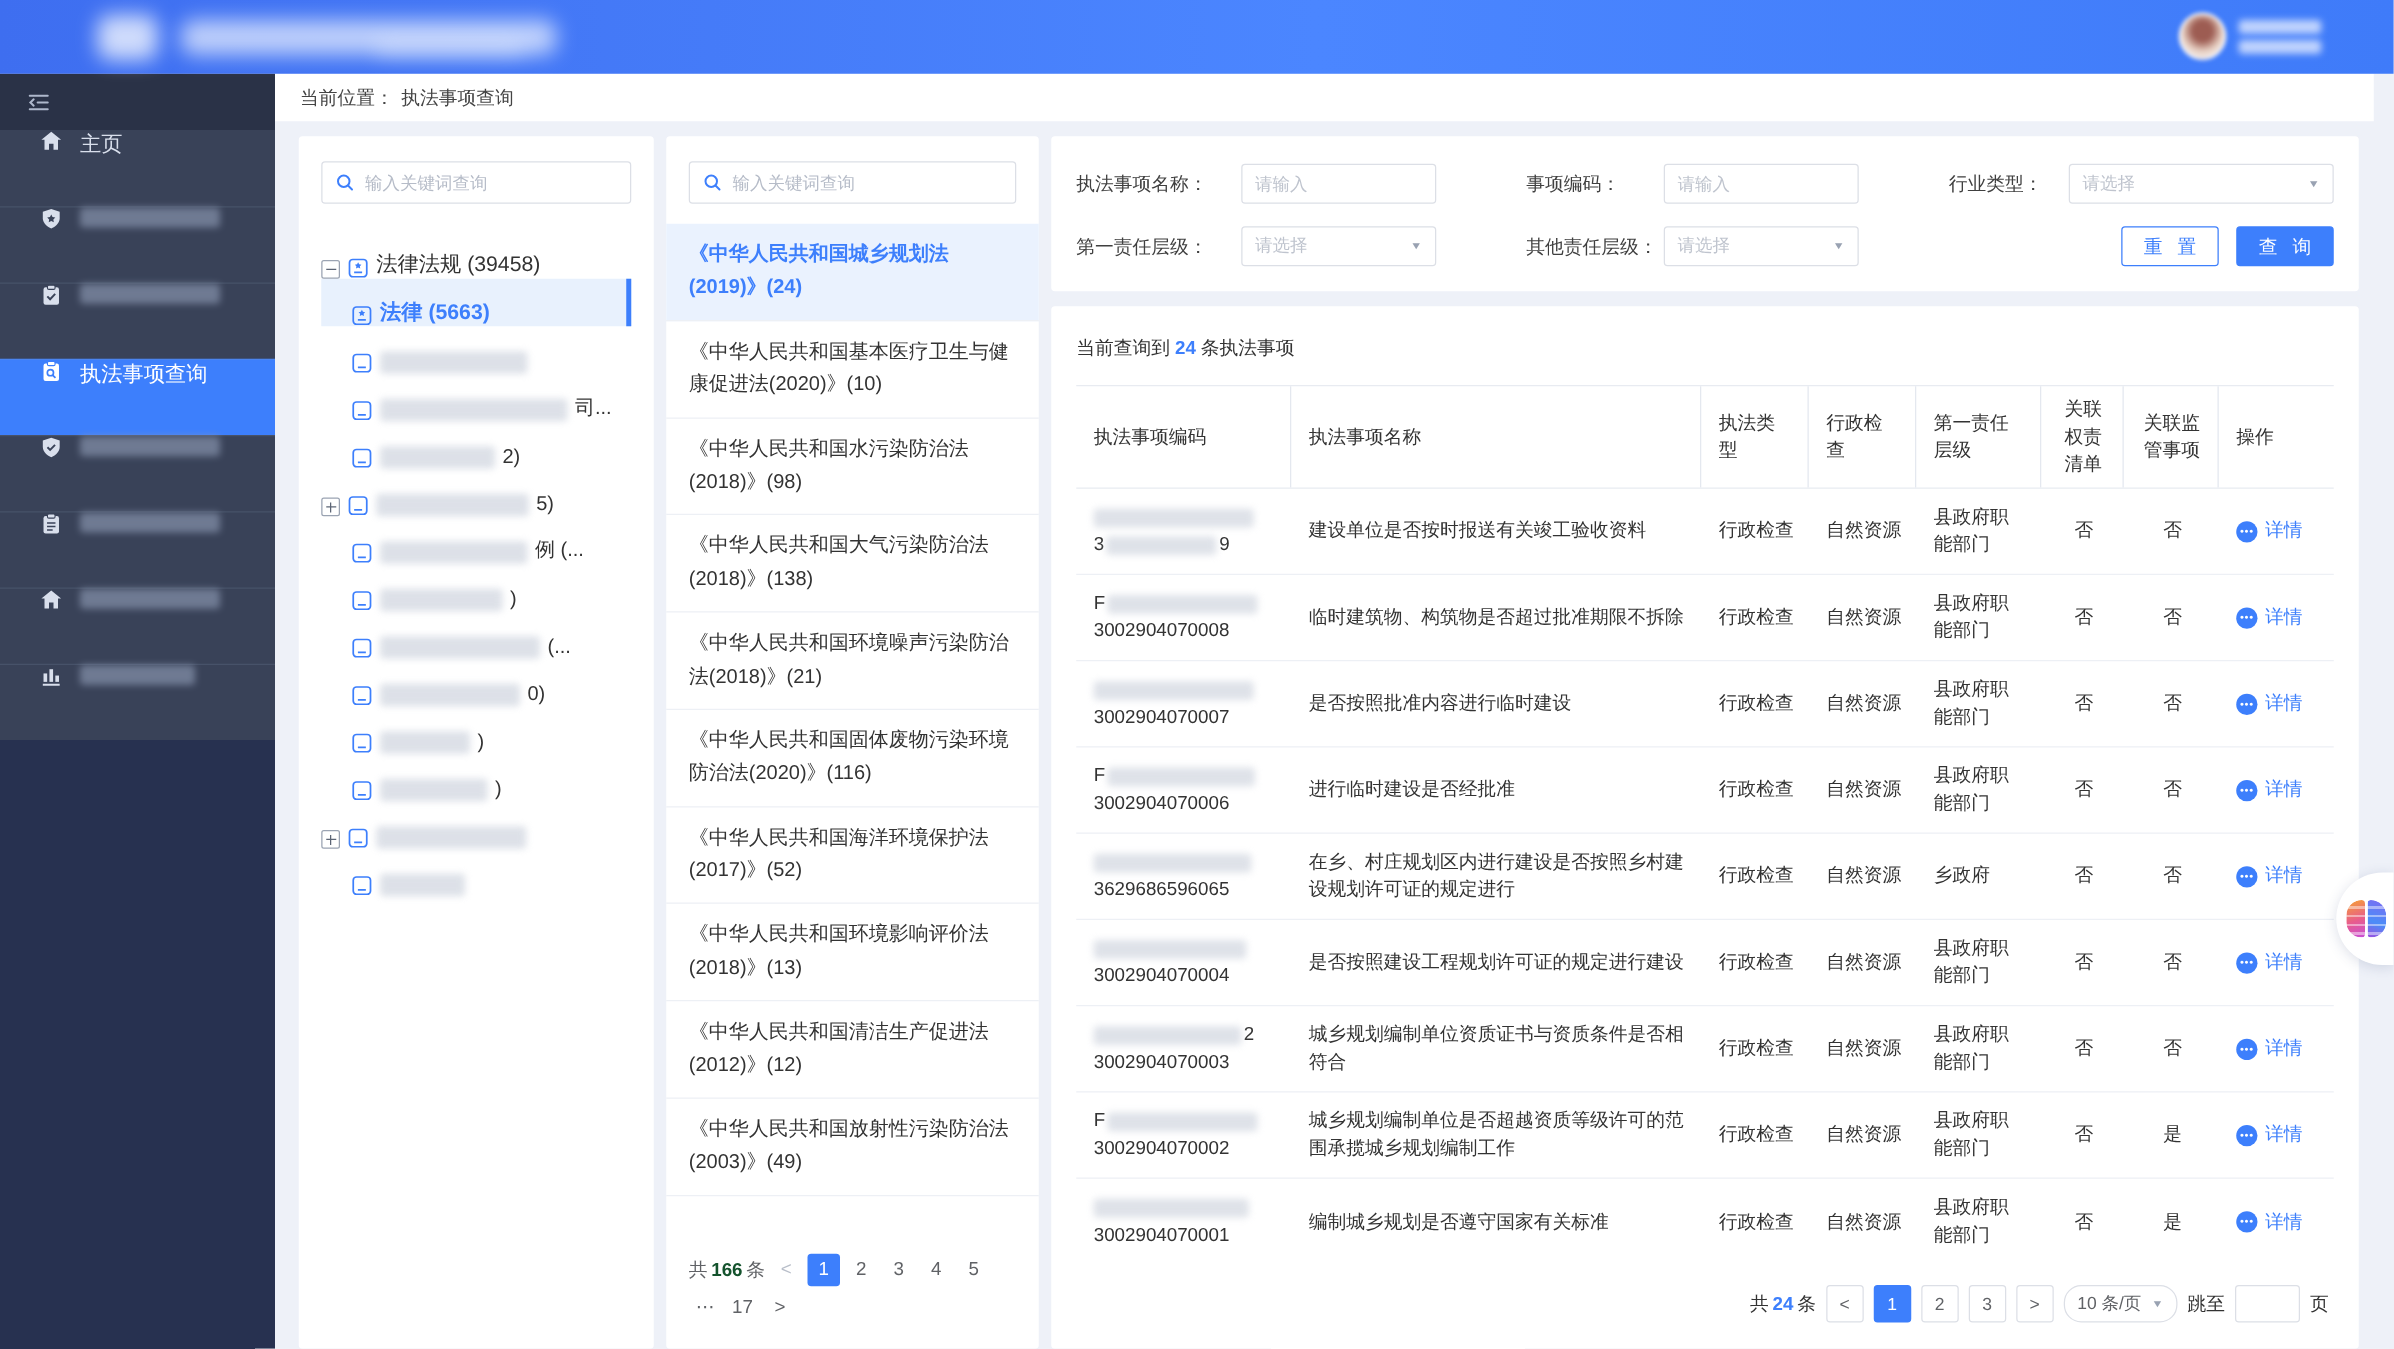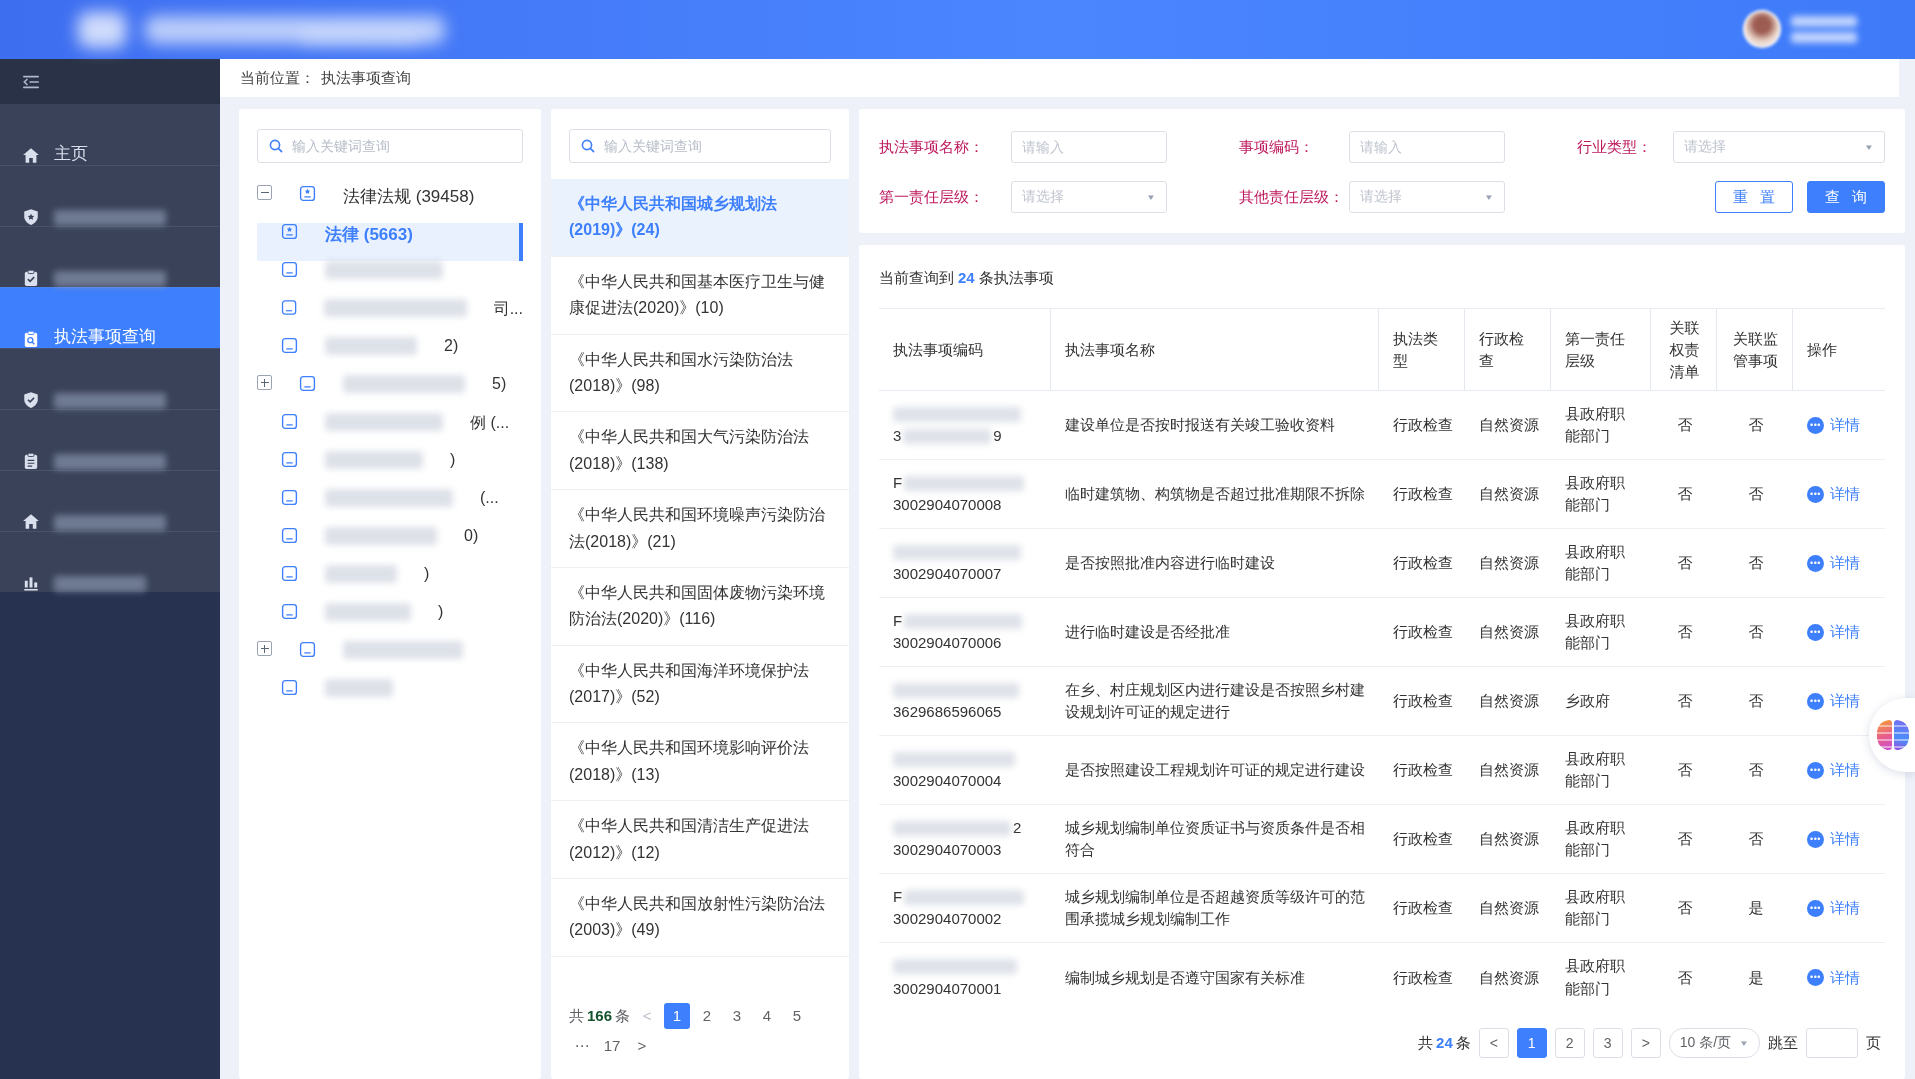--- a/index.html
+++ b/index.html
@@ -20,21 +20,21 @@
     filter:blur(1.5px); border:2px solid rgba(255,255,255,.85); }
   .name-blur { display:flex; flex-direction:column; gap:5px; }
   .name-blur i { display:block; width:66px; height:11px; background:#dfe9ff; opacity:.8;
     filter:blur(3px); border-radius:3px; }
 
   
   .sidebar { position:absolute; left:0; top:59px; bottom:0; width:220px;
     background:#273150; z-index:4; }
   .collapse-row { height:45px; background:#2A3247; display:flex; align-items:center; padding-left:22px; }
   .side-items { background:#394258; }
-  .side-item { height:61px; display:flex; align-items:flex-end; gap:14px; padding-left:22px;
+  .side-item { height:61px; display:flex; align-items:flex-start; gap:14px; padding-left:32px;
     color:#D9DFEC; font-size:17px; border-top:1px solid rgba(140,155,185,.18); cursor:pointer; }
   .side-item:first-child { border-top:none; }
   .side-item.active { background:#3D7FFC; color:#fff; }
   .side-item .blur-dark { width:112px; height:16px; background:#93A0BA; opacity:.6;
     filter:blur(3px); border-radius:3px; }
   .sicon { width:18px; height:18px; flex:0 0 18px; }
 
   
   .breadcrumb { position:absolute; left:220px; top:59px; right:16px; height:38px; background:#fff;
     display:flex; align-items:center; padding-left:20px; font-size:15px; color:#444; gap:6px; }
@@ -50,21 +50,21 @@
   
   .searchbox { display:flex; align-items:center; gap:8px; height:34px; border:1px solid #DCDFE6;
     border-radius:3px; padding:0 10px; background:#fff; }
   .searchbox input { border:none; outline:none; flex:1; font-size:14px; color:#333;
     font-family:inherit; background:transparent; }
   .searchbox input::placeholder { color:#B6BCC8; }
   .list-panel .searchbox { margin:0 18px; }
 
   
   .tree { margin-top:22px; font-size:17px; }
-  .tree-row { display:flex; align-items:flex-start; gap:27px; height:38px; cursor:pointer; }
+  .tree-row { display:flex; align-items:flex-end; gap:6px; height:38px; cursor:pointer; }
   .tree-row .toggle { width:15px; height:15px; flex:0 0 15px; border:1px solid #9AA3B2;
     border-radius:2px; position:relative; background:#fff; }
   .tree-row .toggle::before { content:""; position:absolute; left:2.5px; right:2.5px; top:50%;
     height:1.5px; margin-top:-.75px; background:#5c6575; }
   .tree-row .toggle.plus::after { content:""; position:absolute; top:2.5px; bottom:2.5px; left:50%;
     width:1.5px; margin-left:-.75px; background:#5c6575; }
   .tree-children .tree-row { padding-left:24px; }
   .tree-row.selected { background:#E8F1FD; border-right:4px solid #3D7FFC; color:#3D7FFC; font-weight:bold; }
   .blur-lite { height:18px; background:#CBD1DC; opacity:.65; filter:blur(3px); border-radius:3px; display:inline-block; }
   .tail { color:#333; font-size:16px; }
@@ -78,21 +78,21 @@
   .mini-pager .tot b { color:#14532d; font-weight:bold; padding:0 3px; }
   .mp-item { min-width:26px; height:26px; line-height:26px; text-align:center; border-radius:3px;
     cursor:pointer; color:#606266; }
   .mp-item.arrow { color:#b8bec9; }
   .mp-item.on { background:#3D7FFC; color:#fff; }
 
   
   .filter-card { background:#fff; border-radius:3px; padding:22px 20px 20px; }
   .f-grid { display:grid; grid-template-columns:132px 192px 36px 110px 192px 36px 96px 212px;
     row-gap:18px; align-items:center; }
-  .f-label { font-size:15px; color:#be185d; text-align:left; white-space:nowrap; }
+  .f-label { font-size:15px; color:#404040; text-align:left; white-space:nowrap; }
   .f-input, .f-select { height:32px; border:1px solid #DCDFE6; border-radius:3px; background:#fff;
     font-size:14px; padding:0 10px; width:156px; }
   .f-input { outline:none; color:#333; font-family:inherit; }
   .f-input::placeholder { color:#BFC4CE; }
   .f-select { display:flex; align-items:center; justify-content:space-between; color:#BFC4CE; cursor:pointer; }
   .f-select.wide { width:212px; }
   .caret { font-size:10px; color:#99A2B2; transform:scaleY(.8); }
   .f-buttons { grid-column:7 / span 2; display:flex; justify-content:flex-end; gap:14px; }
   .btn { height:32px; width:78px; border-radius:3px; font-size:15px; letter-spacing:4px;
     display:flex; align-items:center; justify-content:center; cursor:pointer; padding-left:4px; }

